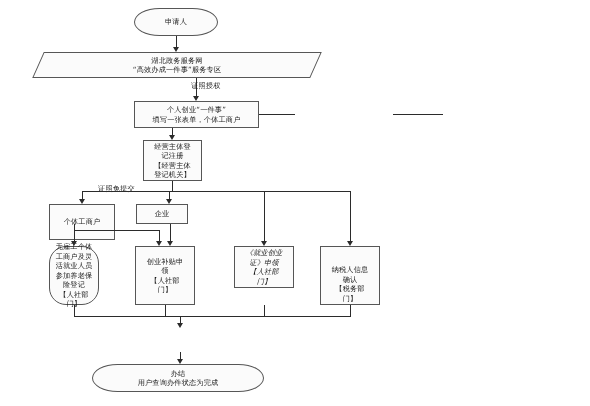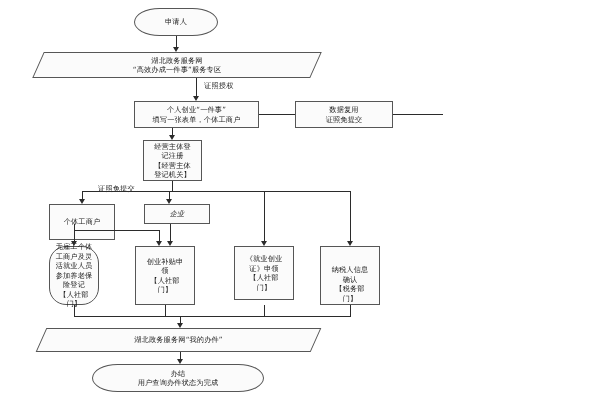--- a/index.html
+++ b/index.html
@@ -125,88 +125,80 @@
     <span class="skew"></span>
     <span class="txt">湖北政务服务网
 “高效办成一件事”服务专区</span>
   </div>
 
   <div class="node" style="left:134px; top:101px; width:125px; height:27px;">
     <span class="txt">个人创业“一件事”
 填写一张表单，个体工商户</span>
   </div>
 
-  <div class="node" style="left:295px; top:101px; width:98px; height:27px;">
-    <span class="txt">数据复用
-证照免提交</span>
-  </div>
 
 
   <div class="node" style="left:143px; top:140px; width:59px; height:41px;">
     <span class="txt">经营主体登
 记注册
 【经营主体
 登记机关】</span>
   </div>
 
   <div class="node" style="left:49px; top:204px; width:66px; height:36px;">
     <span class="txt">个体工商户</span>
   </div>
 
-  <div class="node" style="left:144px; top:204px; width:66px; height:20px;font-style:italic;">
+  <div class="node" style="left:136px; top:204px; width:52px; height:20px;">
     <span class="txt">企业</span>
   </div>
 
   <div class="node" style="left:49px; top:246px; width:50px; height:59px;border-radius:17px;">
     <span class="txt">无雇工个体
 工商户及灵
 活就业人员
 参加养老保
 险登记
 【人社部
 门】</span>
   </div>
 
   <div class="node" style="left:135px; top:246px; width:60px; height:59px;">
     <span class="txt">创业补贴申
 领
 【人社部
 门】</span>
   </div>
 
-  <div class="node" style="left:234px; top:246px; width:60px; height:54px;">
+  <div class="node" style="left:234px; top:246px; width:60px; height:42px;font-style:italic;">
     <span class="txt">《就业创业
 证》申领
 【人社部
 门】</span>
   </div>
 
   <div class="node" style="left:320px; top:246px; width:60px; height:59px;align-items:flex-end;">
     <span class="txt">纳税人信息
 确认
 【税务部
 门】</span>
   </div>
 
-  <div class="node para" style="left:41px; top:328px; width:275px; height:24px;">
-    <span class="skew"></span>
-    <span class="txt">湖北政务服务网“我的办件”</span>
-  </div>
 
   <div class="node oval" style="left:92px; top:364px; width:172px; height:28px;">
     <span class="txt">办结
 用户查询办件状态为完成</span>
   </div>
 
   <div class="ln lnv" style="left:176px; top:36px; height:11px;"></div>
   <div class="arrow" style="left:172.8px; top:47px;"></div>
 
   <div class="ln lnv" style="left:196px; top:78px; height:18px;"></div>
   <div class="arrow" style="left:192.8px; top:96px;"></div>
-  <div class="elabel" style="left:204px; top:81px;">证照授权</div>
+  <div class="elabel" style="left:191px; top:81px;">证照授权</div>
 
   <div class="ln lnh" style="left:259px; top:114px; width:36px;"></div>
 
   <div class="ln lnh" style="left:393px; top:114px; width:50px;"></div>
 
   <div class="ln lnv" style="left:172px; top:128px; height:7px;"></div>
   <div class="arrow" style="left:168.8px; top:135px;"></div>
 
   <div class="ln lnv" style="left:172px; top:181px; height:10px;"></div>
   <div class="elabel" style="left:98px; top:184px;">证照免提交</div>

